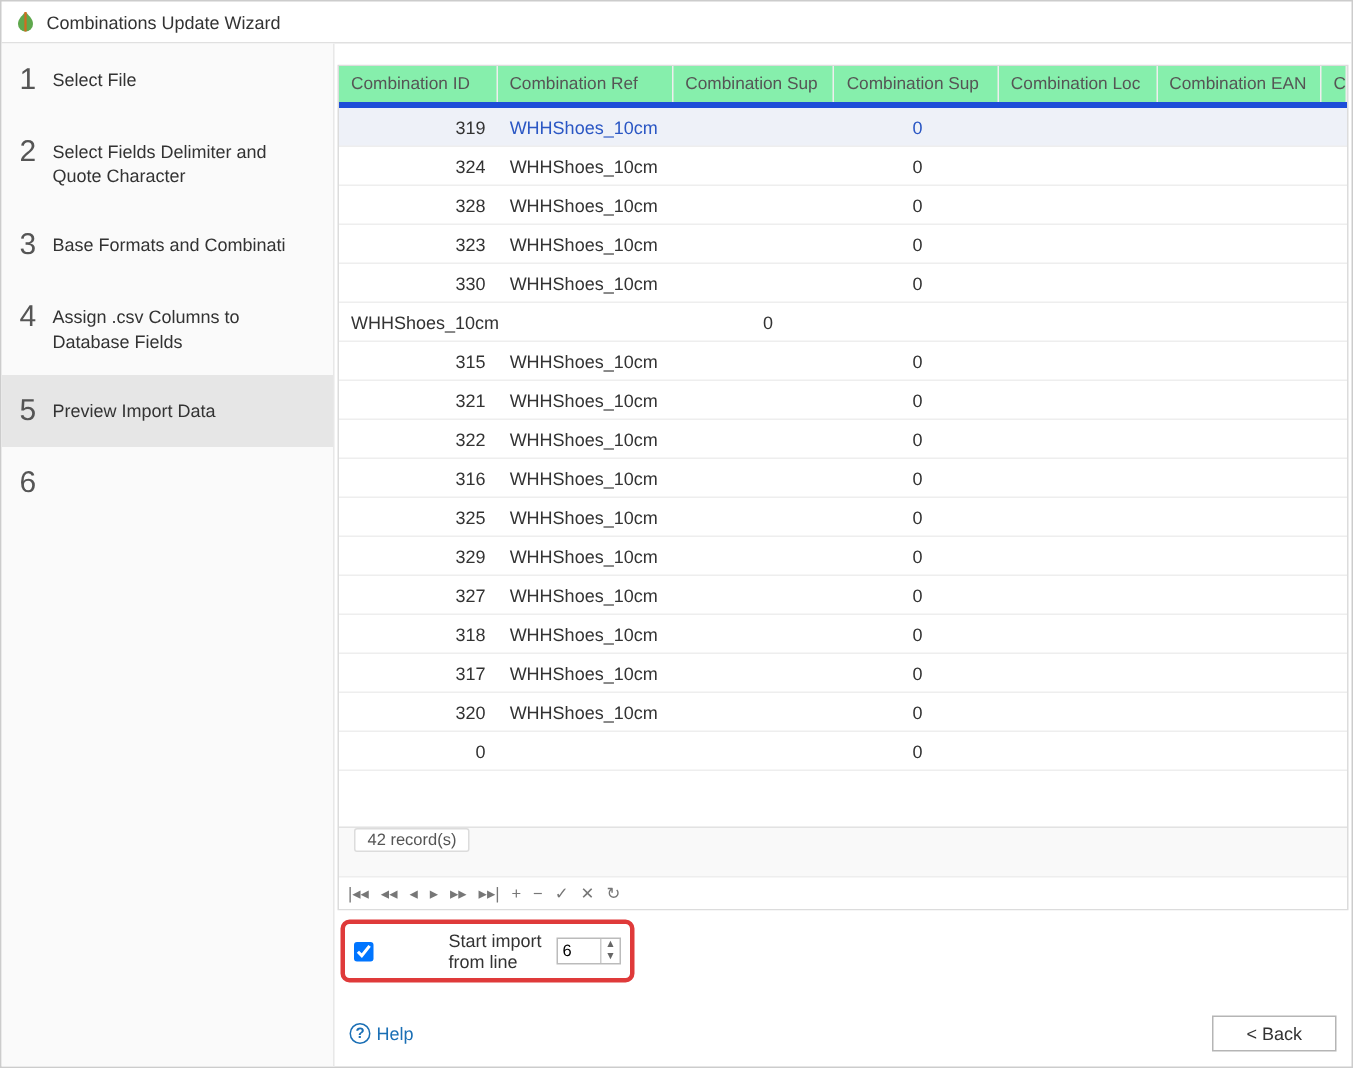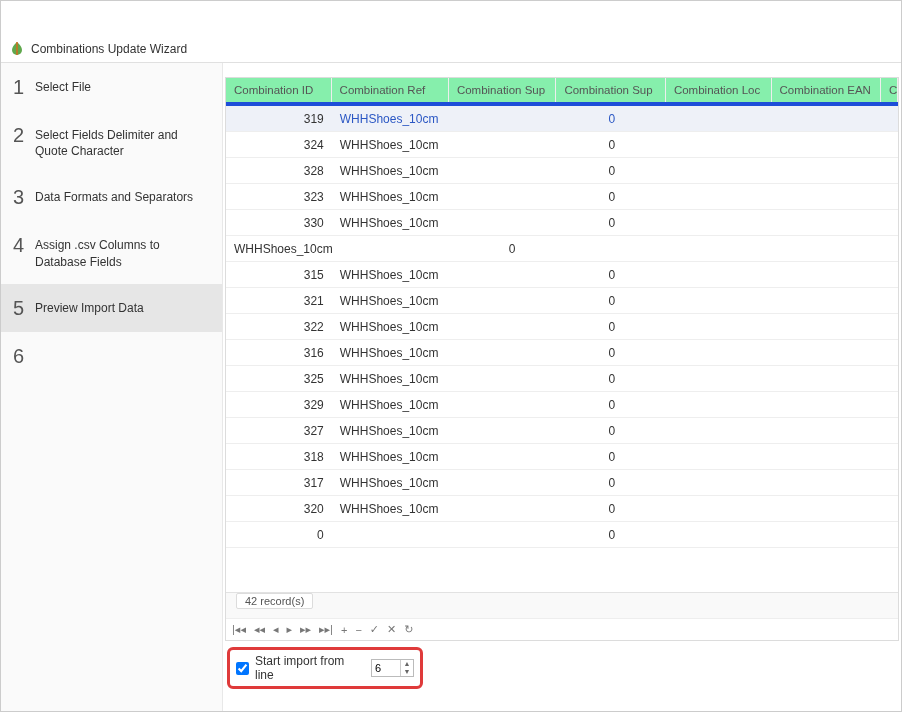--- a/index.html
+++ b/index.html
@@ -1,17 +1,17 @@
 <!DOCTYPE html>
 <html><head>
 <meta charset="utf-8">
 <style>
 * { margin: 0; padding: 0; box-sizing: border-box; }
 body { font-family: "Segoe UI", Tahoma, sans-serif; font-size: 12px; color: #333; background: #fff; width: 902px; height: 712px; overflow: hidden; border: 1px solid #ccc; }
-.titlebar { height: 28px; display: flex; align-items: center; padding: 0 8px; border-bottom: 1px solid #e0e0e0; margin-top: 34px; }
+.titlebar { height: 28px; display: flex; align-items: center; padding: 0 8px; border-bottom: 1px solid #e0e0e0; }
 .titlebar .app-icon { width: 16px; height: 16px; margin-right: 6px; }
 .titlebar-text { font-size: 12px; color: #333; }
 .main { display: flex; height: calc(100% - 28px); }
 .sidebar { width: 222px; background: #fafafa; border-right: 1px solid #e8e8e8; }
 .step { display: flex; align-items: flex-start; padding: 14px 12px; cursor: pointer; }
 .step.active { background: #e6e6e6; }
 .step-num { font-size: 20px; font-weight: 300; color: #555; width: 22px; text-align: left; line-height: 1; }
 .step-label { font-size: 12px; color: #333; padding-top: 2px; flex: 1; line-height: 1.35; }
 .content { flex: 1; padding: 14px 0 0 0; position: relative; display: flex; flex-direction: column; overflow: hidden; }
 .table-wrap { border: 1px solid #dcdcdc; margin: 0 0 0 0; flex: 1; display: flex; flex-direction: column; overflow: hidden; margin-left: 2px; }
@@ -24,27 +24,27 @@
 .td.right { justify-content: flex-end; }
 .td.center { justify-content: center; }
 .link-text { color: #2b57c4; }
 .col-id { width: 108px; }
 .col-ref { width: 120px; }
 .col-sup1 { width: 110px; }
 .col-sup2 { width: 112px; }
 .col-loc { width: 108px; }
 .col-ean { width: 112px; }
 .col-last { flex: 1; }
-.status { height: 26px; border-top: 1px solid #e2e2e2; display: flex; align-items: flex-start; padding: 0 10px; background: #f9f9f9; }
+.status { height: 26px; border-top: 1px solid #e2e2e2; display: flex; align-items: flex-end; padding: 16px 10px; background: #f9f9f9; }
 .status-chip { border: 1px solid #dcdcdc; border-radius: 2px; padding: 1px 8px; font-size: 11px; color: #555; background: #fff; }
 .navbar { height: 22px; display: flex; align-items: center; gap: 8px; padding: 0 6px; font-size: 11px; color: #777; border-top: 1px solid #eee; }
 .navbar span { cursor: pointer; user-select: none; }
 .startline { display: flex; align-items: center; margin: 6px 0 0 4px; border: 3px solid #df3a3a; border-radius: 6px; padding: 4px 6px; width: 196px; }
 .startline input[type=checkbox] { margin-right: 6px; }
-.startline-label { font-size: 12px; color: #333; margin-right: 6px; }
+.startline-label { font-size: 12px; color: #333; margin-right: 6px; margin-left: 44px; }
 .spinner { display: flex; align-items: center; border: 1px solid #bbb; height: 18px; }
 .spinner input { width: 28px; border: none; font-size: 11px; padding: 0 3px; height: 100%; outline: none; }
 .spinner-btns { display: flex; flex-direction: column; border-left: 1px solid #ccc; }
 .spinner-btns span { font-size: 7px; line-height: 8px; width: 12px; height: 8px; display: flex; justify-content: center; align-items: center; color: #666; cursor: pointer; }
 .footer { position: absolute; bottom: 10px; left: 10px; right: 10px; display: flex; align-items: center; justify-content: space-between; }
 .help { display: flex; align-items: center; color: #1a6fb5; font-size: 12px; cursor: pointer; }
 .help-icon { width: 14px; height: 14px; border: 1.5px solid #1a6fb5; border-radius: 50%; display: inline-flex; align-items: center; justify-content: center; font-size: 10px; font-weight: bold; margin-right: 4px; color: #1a6fb5; }
 .btn { border: 1px solid #b5b5b5; background: #fff; padding: 4px 22px; font-size: 12px; color: #333; cursor: pointer; }
 .content-inner { padding: 0 2px 0 0; flex: 1; display: flex; flex-direction: column; overflow: hidden; }
 .below-table { padding: 0 0 56px 0; }
@@ -65,21 +65,21 @@
       <div class="step">
         <span class="step-num">1</span>
         <span class="step-label">Select File</span>
       </div>
       <div class="step">
         <span class="step-num">2</span>
         <span class="step-label">Select Fields Delimiter and Quote Character</span>
       </div>
       <div class="step">
         <span class="step-num">3</span>
-        <span class="step-label">Data Formats and Separators</span>
+        <span class="step-label">Base Formats and Combinati</span>
       </div>
       <div class="step">
         <span class="step-num">4</span>
         <span class="step-label">Assign .csv Columns to Database Fields</span>
       </div>
       <div class="step active">
         <span class="step-num">5</span>
         <span class="step-label">Preview Import Data</span>
       </div>
       <div class="step">

